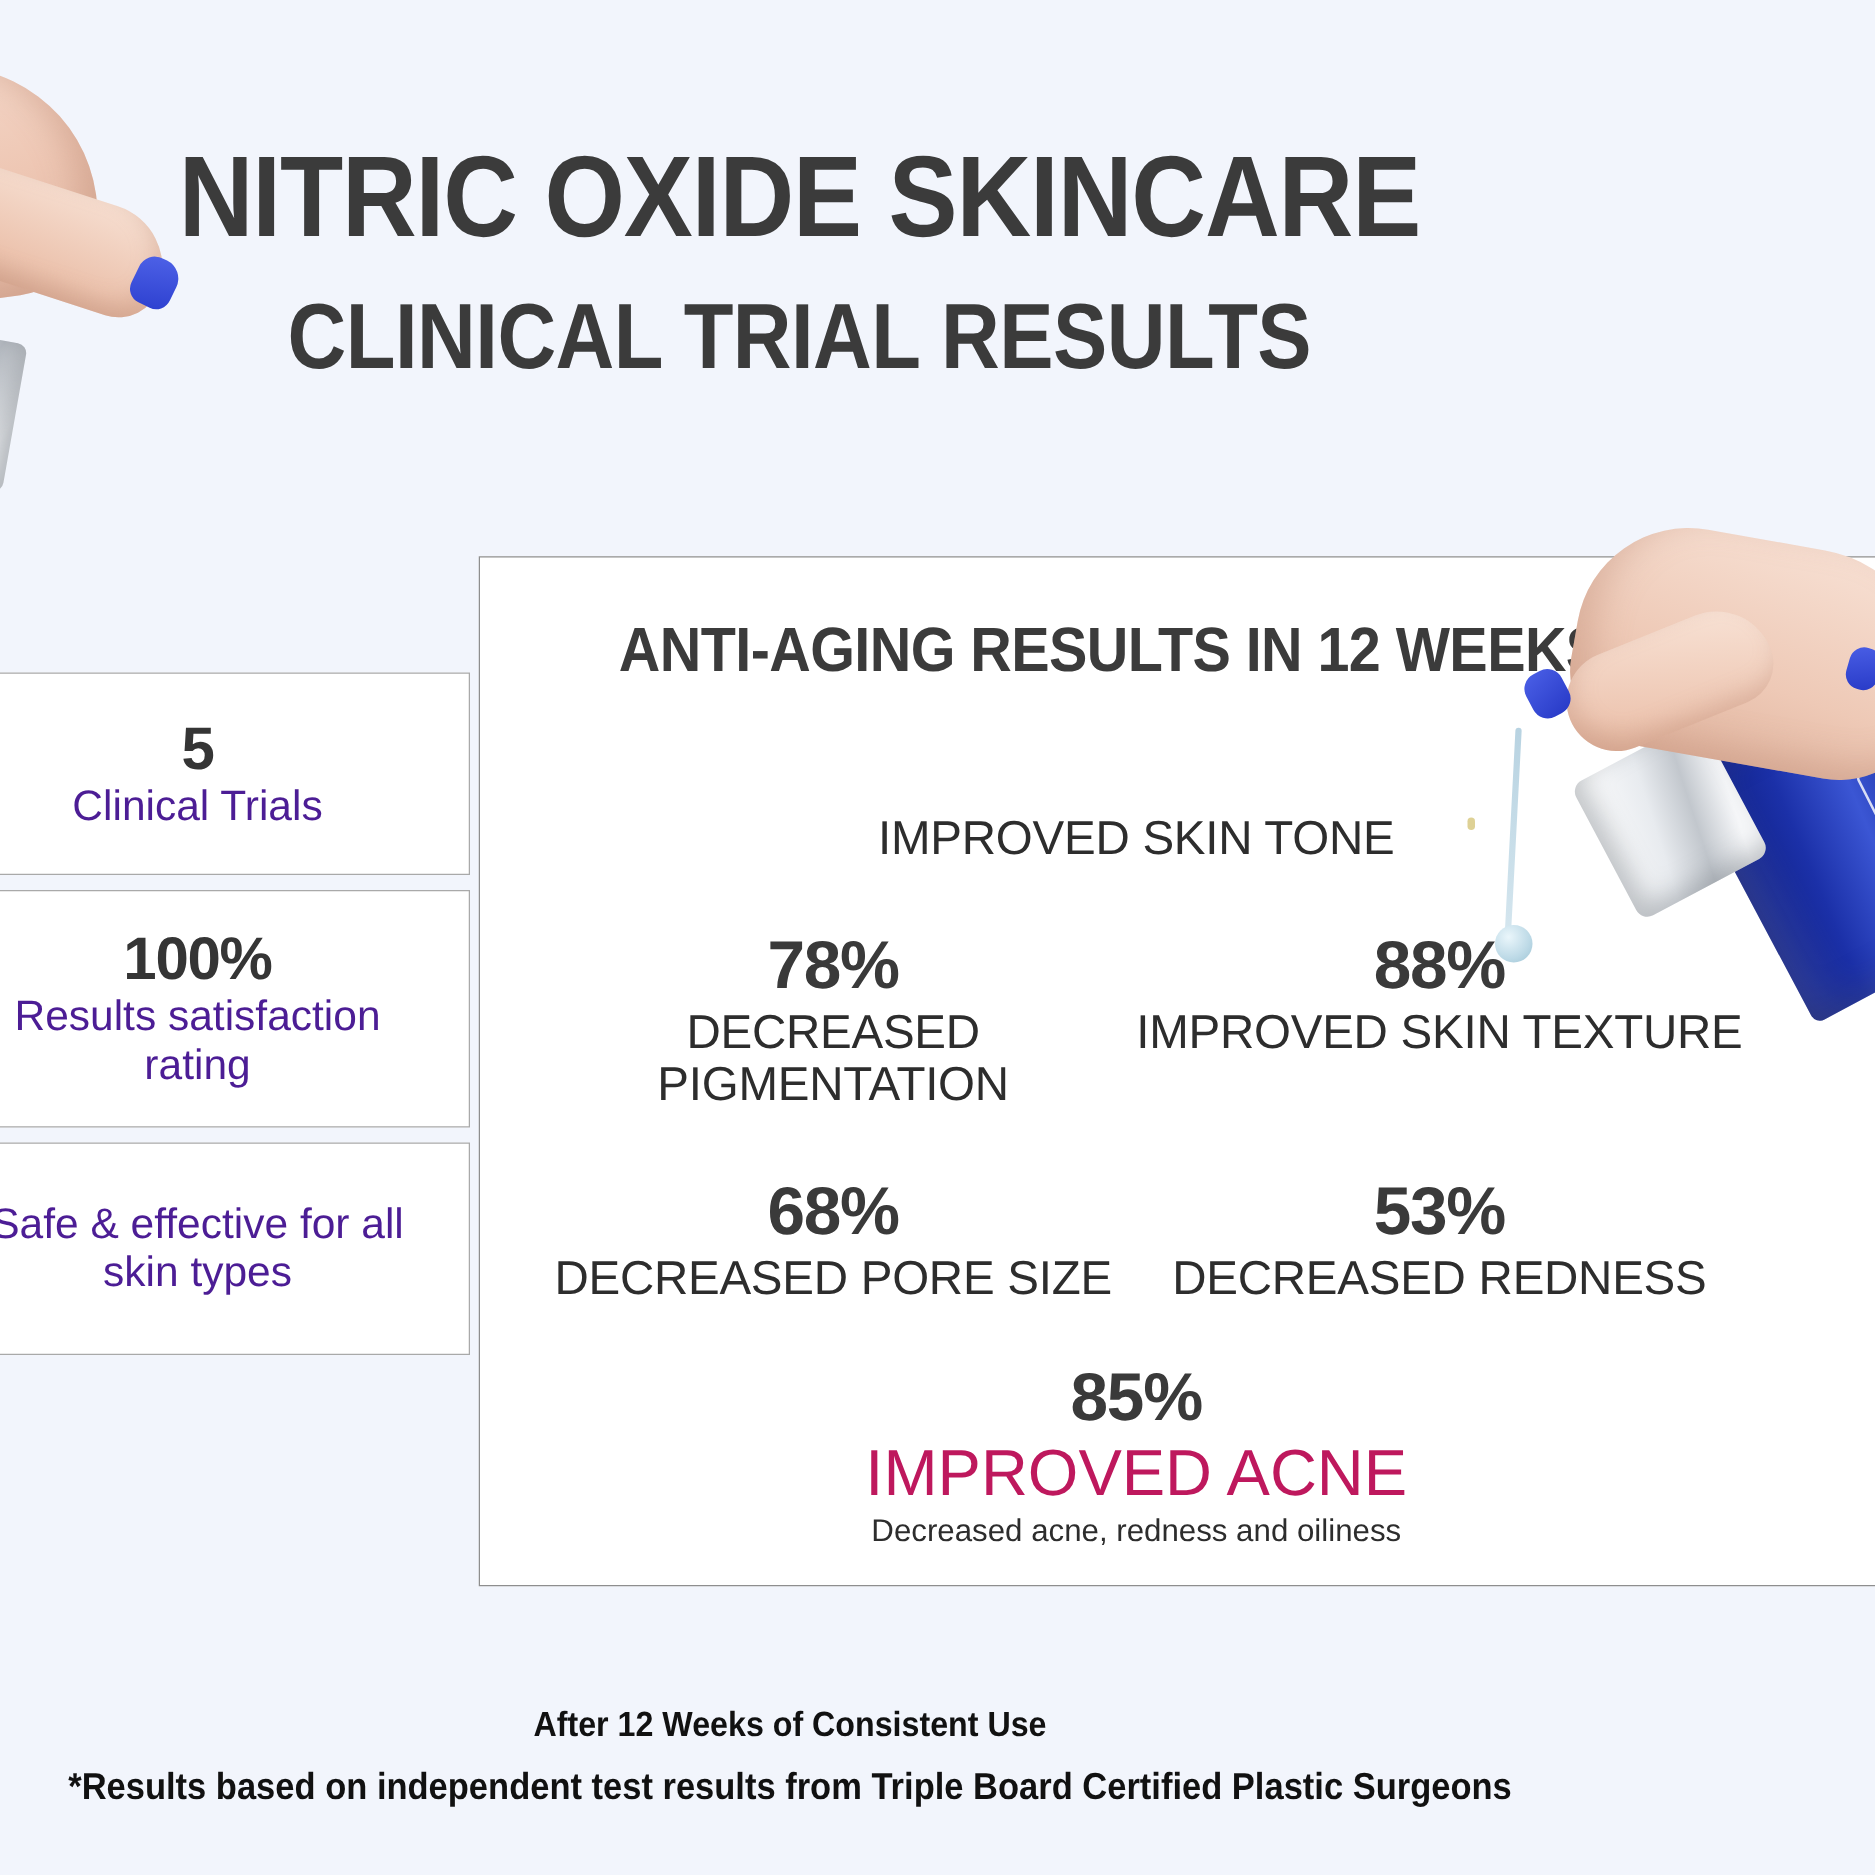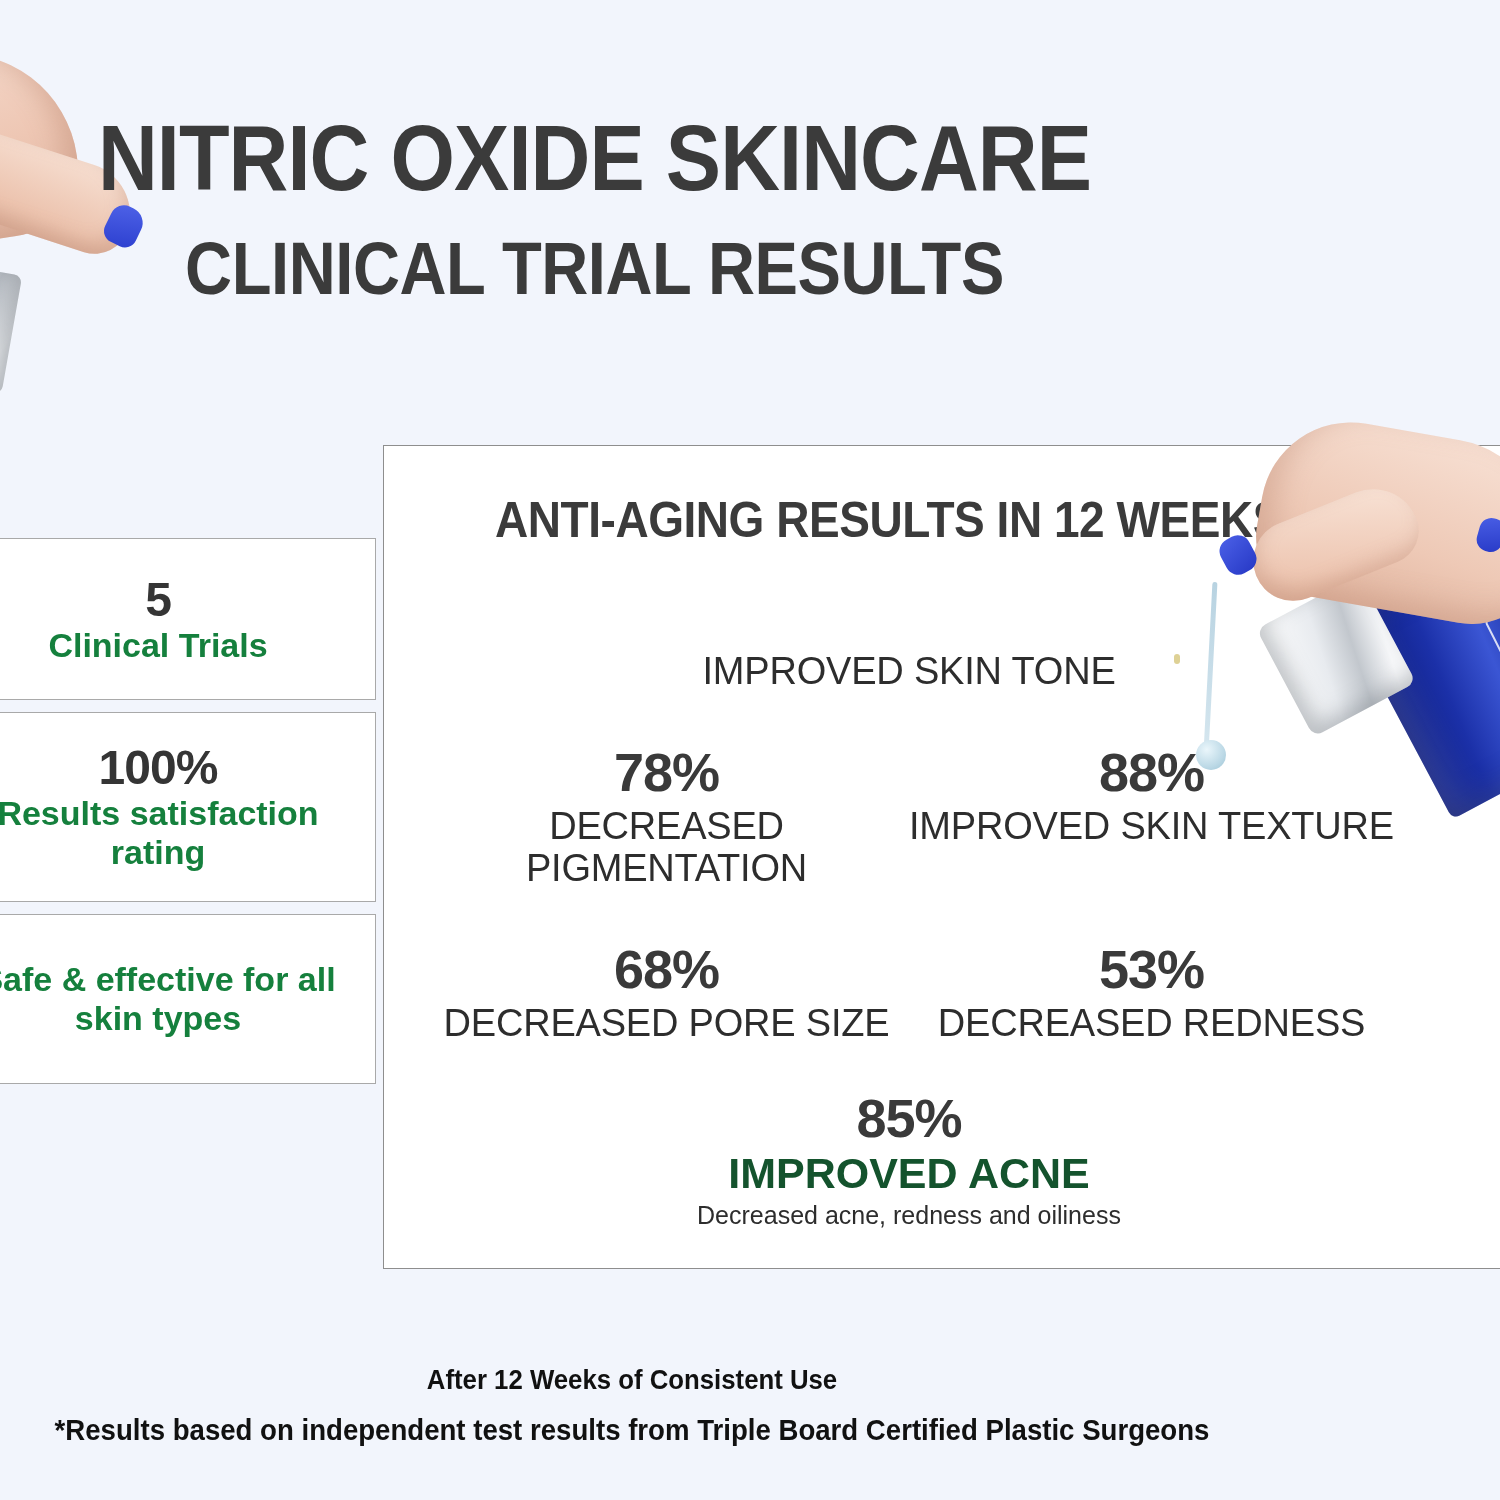--- a/index.html
+++ b/index.html
@@ -10,20 +10,21 @@
     color:#3a3a3a;
     overflow:hidden;
     position:relative;
   }
   .stage{position:relative;width:1500px;height:1500px;overflow:hidden;}
 
   
   .headline{
     position:absolute;left:0;top:112px;width:1189px;text-align:center;
     pointer-events:none;
+    padding-left:45px;
   }
   .headline .l1{
     font-size:92px;line-height:1.0;font-weight:bold;letter-spacing:-1px;
     color:#3b3b3b;transform:scaleX(0.90);display:block;
     font-family:"Liberation Sans", sans-serif;
   }
   .headline .l2{
     font-size:74px;line-height:1.0;font-weight:bold;letter-spacing:-0.5px;
     color:#3b3b3b;transform:scaleX(0.88);display:block;margin-top:28px;
   }
@@ -38,21 +39,21 @@
   }
   .card + .card{margin-top:12px;}
   .card-1{height:162px;}
   .card-2{height:190px;}
   .card-3{height:170px;}
   .card .num{
     font-size:48px;font-weight:bold;line-height:1.08;color:#353535;
     letter-spacing:-1px;
   }
   .card .cap{
-    font-size:34px;line-height:1.14;color:#15803d;font-weight:700;
+    font-size:34px;line-height:1.14;color:#4c1d95;font-weight:400;
   }
 
   
   .panel{
     position:absolute;left:383px;top:445px;width:1180px;height:824px;
     background:#ffffff;border:1.5px solid #8e8e8e;box-sizing:border-box;
   }
   .panel-title{
     position:absolute;left:0;top:46px;width:1010px;text-align:center;
     font-size:50px;font-weight:bold;line-height:1.12;letter-spacing:-0.5px;
@@ -74,21 +75,21 @@
     margin-top:6px;letter-spacing:-0.2px;
   }
   .stat-wide{
     position:absolute;left:40px;top:645px;width:970px;text-align:center;
   }
   .stat-wide .pct{
     font-size:54px;font-weight:bold;line-height:1.0;color:#3a3a3a;
     letter-spacing:-1px;display:block;
   }
   .stat-wide .lbl{
-    font-size:43px;line-height:1.16;color:#14532d;display:block;margin-top:4px;font-weight:bold;
+    font-size:52px;line-height:1.16;color:#be185d;display:block;margin-top:4px;
   }
   .stat-wide .sub{
     font-size:25px;line-height:1.16;color:#2d2d2d;display:block;margin-top:2px;
   }
 
   
   .footer{
     position:absolute;left:0;top:1362px;width:1264px;text-align:center;
   }
   .footer .f1{

